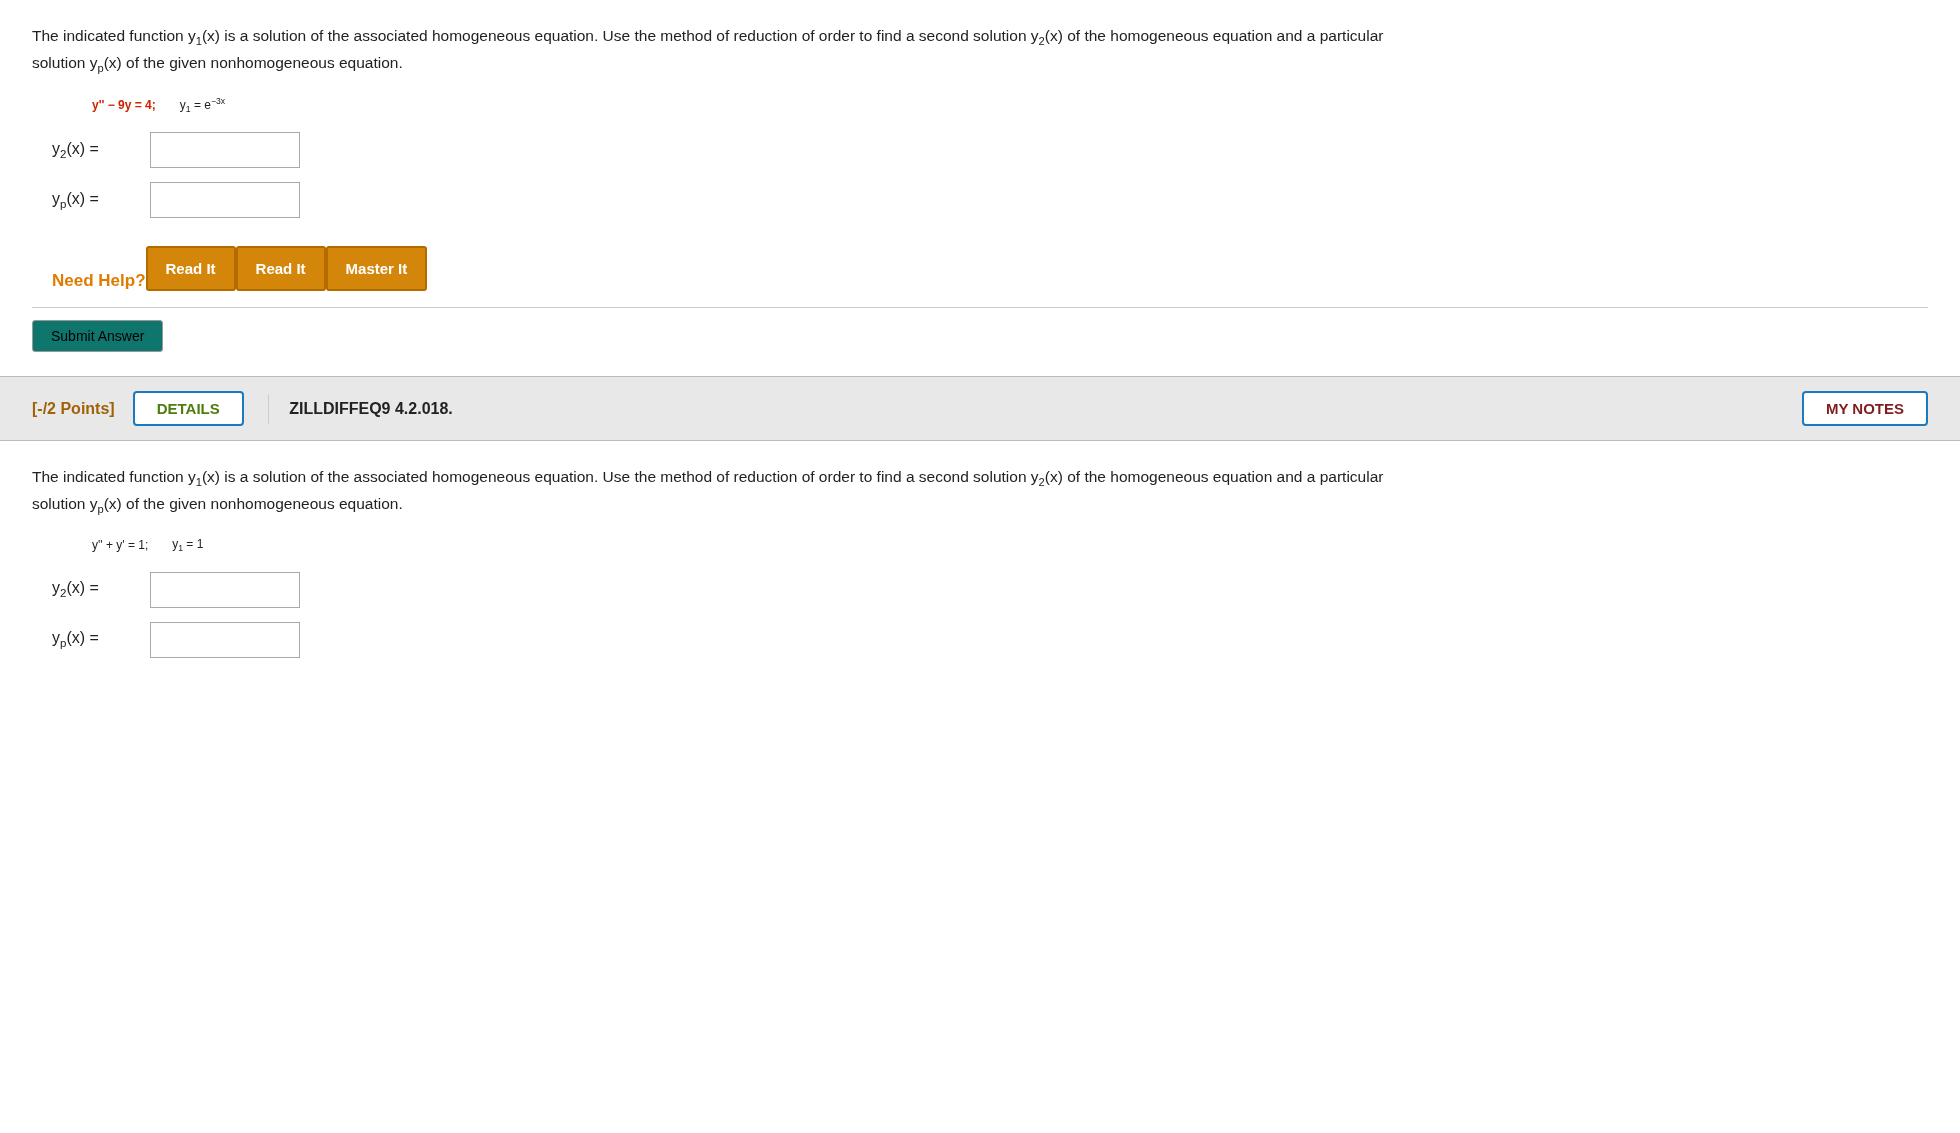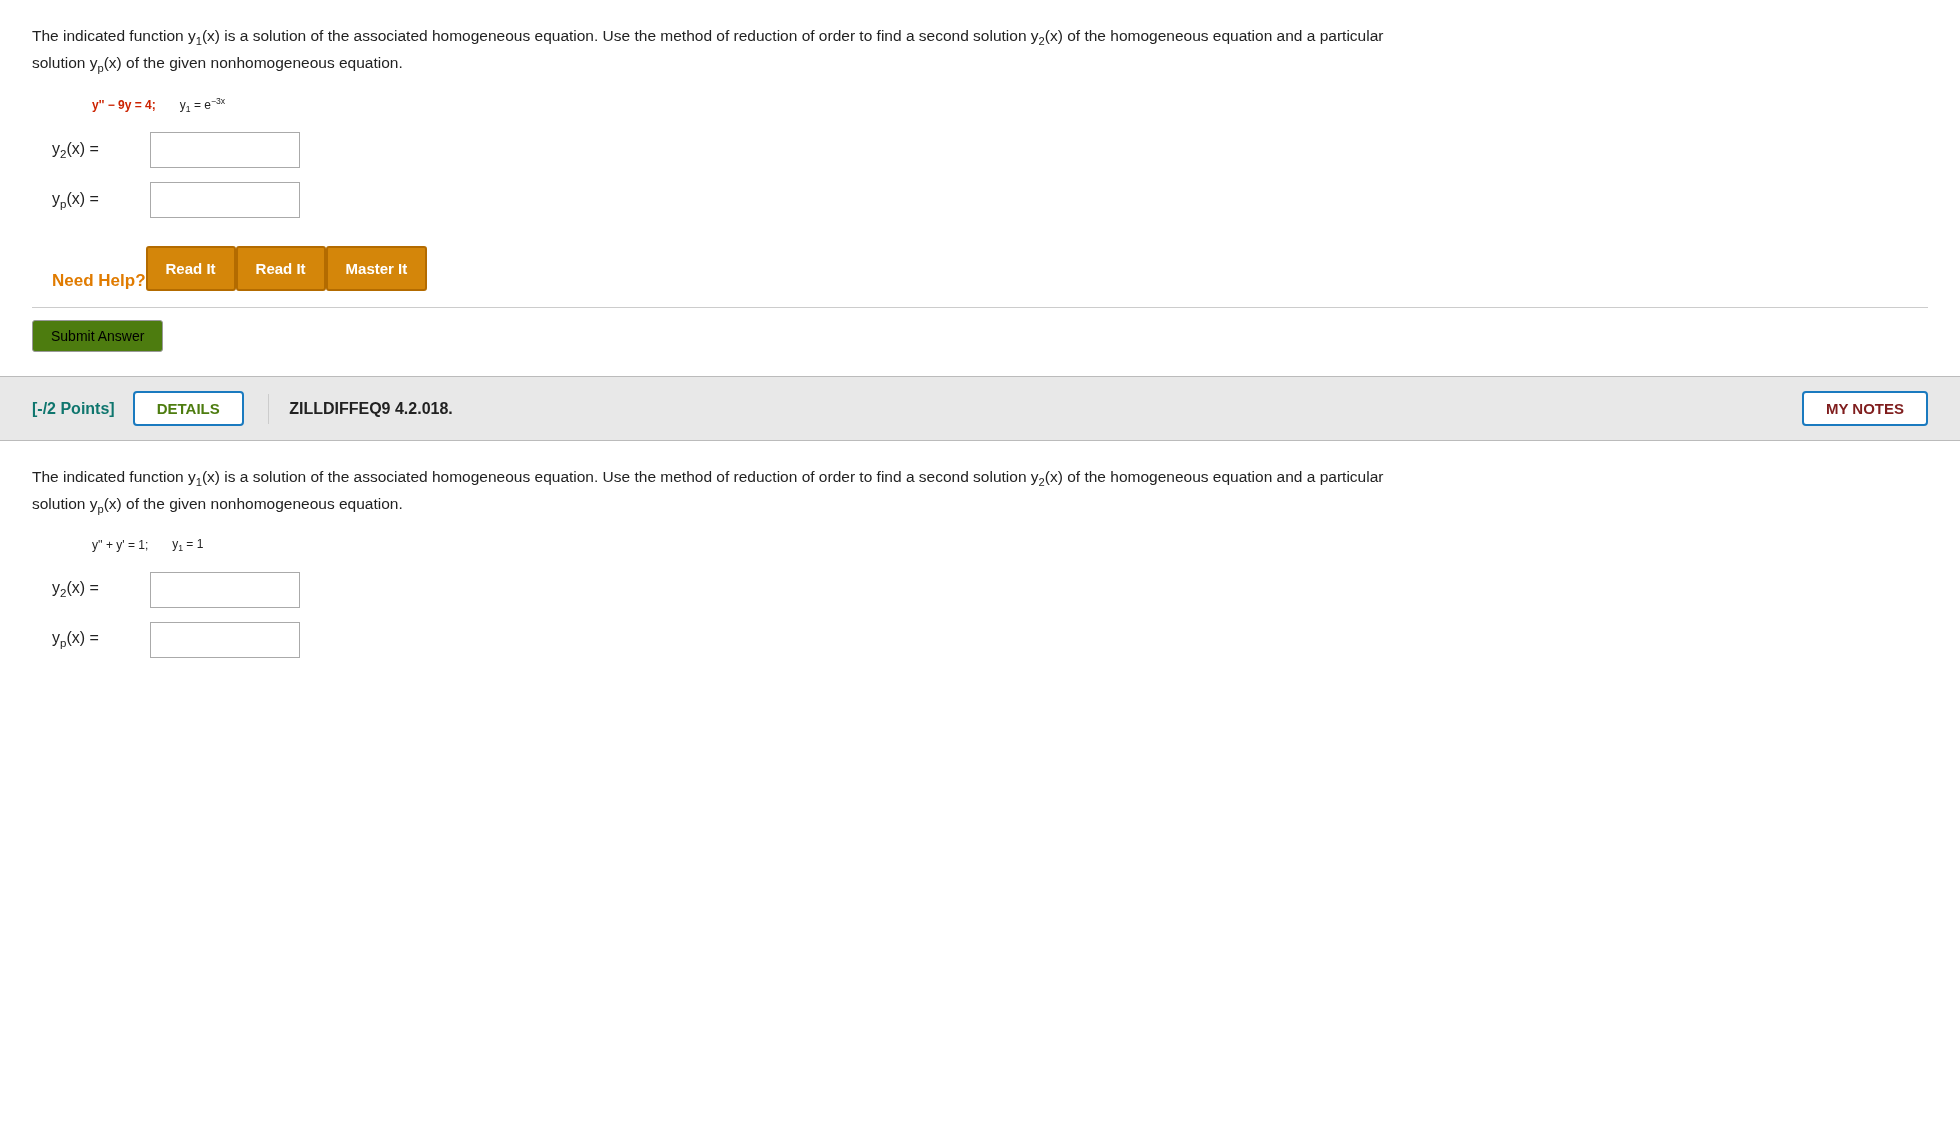--- a/index.html
+++ b/index.html
@@ -71,41 +71,41 @@
       cursor: pointer;
       border-radius: 3px;
     }
     .submit-row {
       display: flex;
       margin: 8px 0 0 0;
       border-top: 1px solid #ccc;
       padding-top: 12px;
     }
     .submit-btn {
-      background: #4d7c0f;
+      background: #0f766e;
       border: 1px solid #999;
       padding: 7px 18px;
       font-size: 14px;
       cursor: pointer;
       border-radius: 3px;
     }
     .divider-section {
       background: #e8e8e8;
       border-top: 1px solid #bbb;
       border-bottom: 1px solid #bbb;
       padding: 14px 32px;
       display: flex;
       align-items: center;
       gap: 18px;
       margin-top: 8px;
     }
     .points-label {
       font-size: 16px;
       font-weight: bold;
-      color: #0f766e;
+      color: #a16207;
       white-space: nowrap;
     }
     .details-btn {
       border: 2px solid #1a7abf;
       color: #4d7c0f;
       background: #fff;
       padding: 7px 22px;
       font-size: 15px;
       font-weight: bold;
       cursor: pointer;

